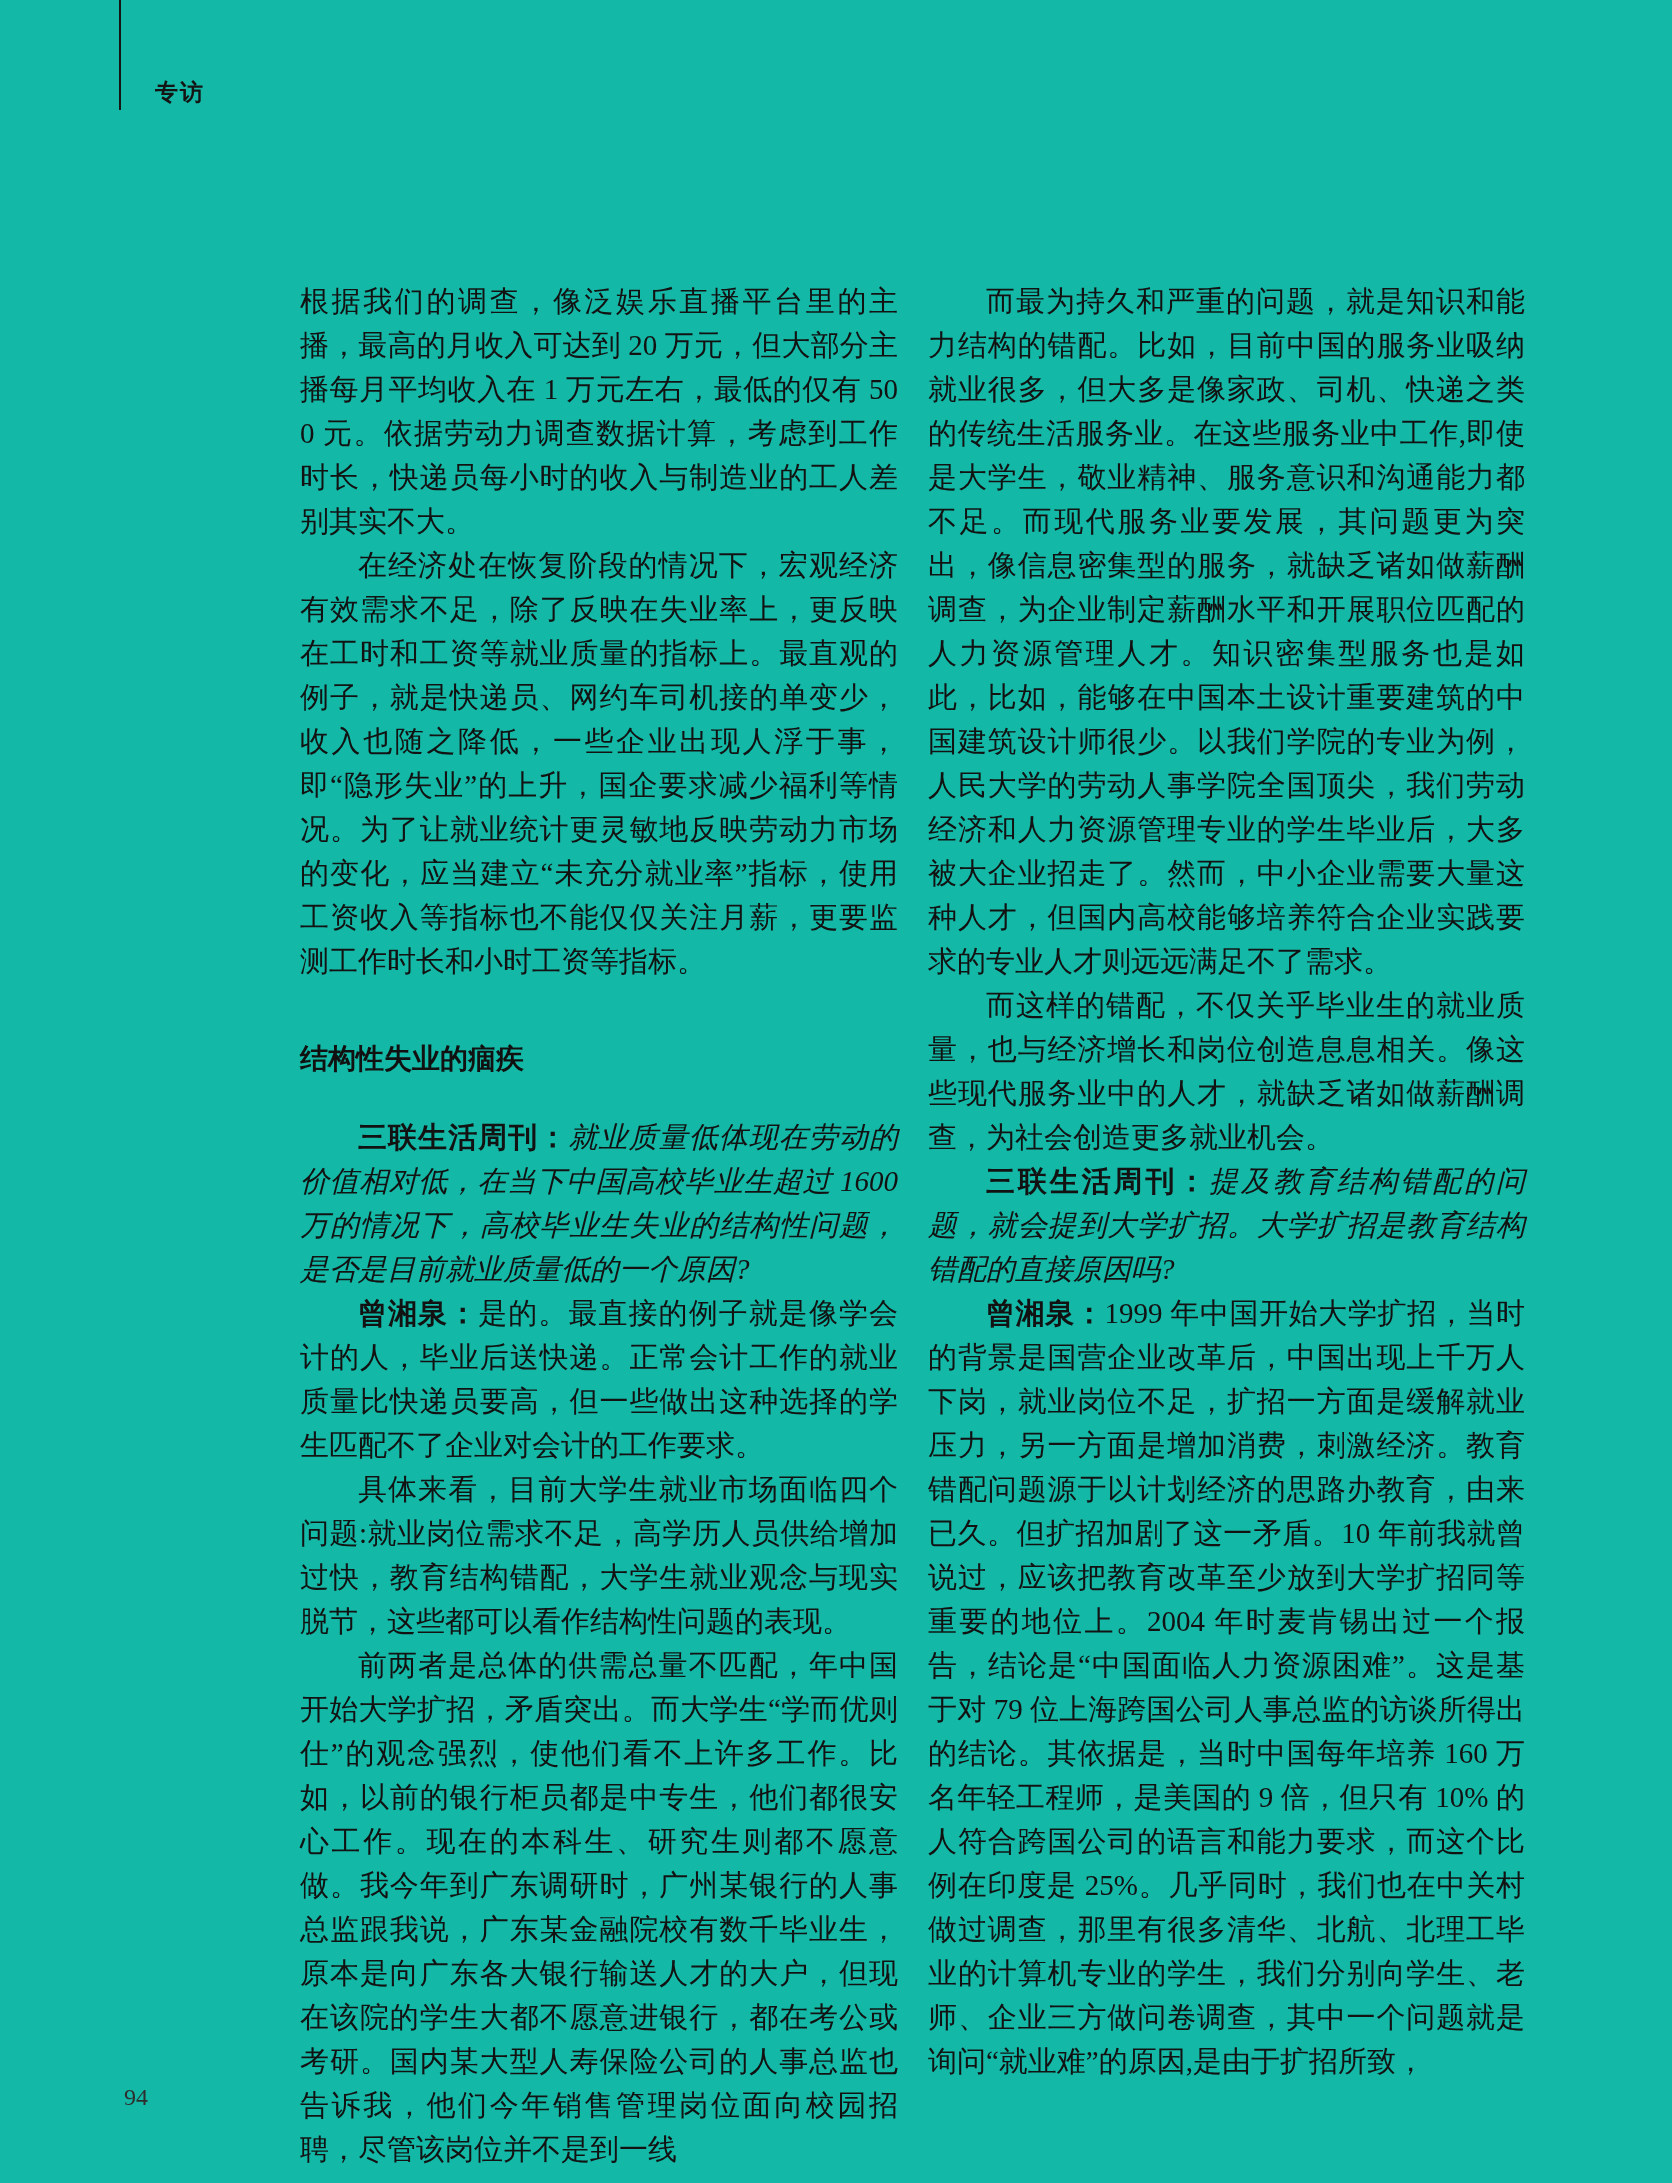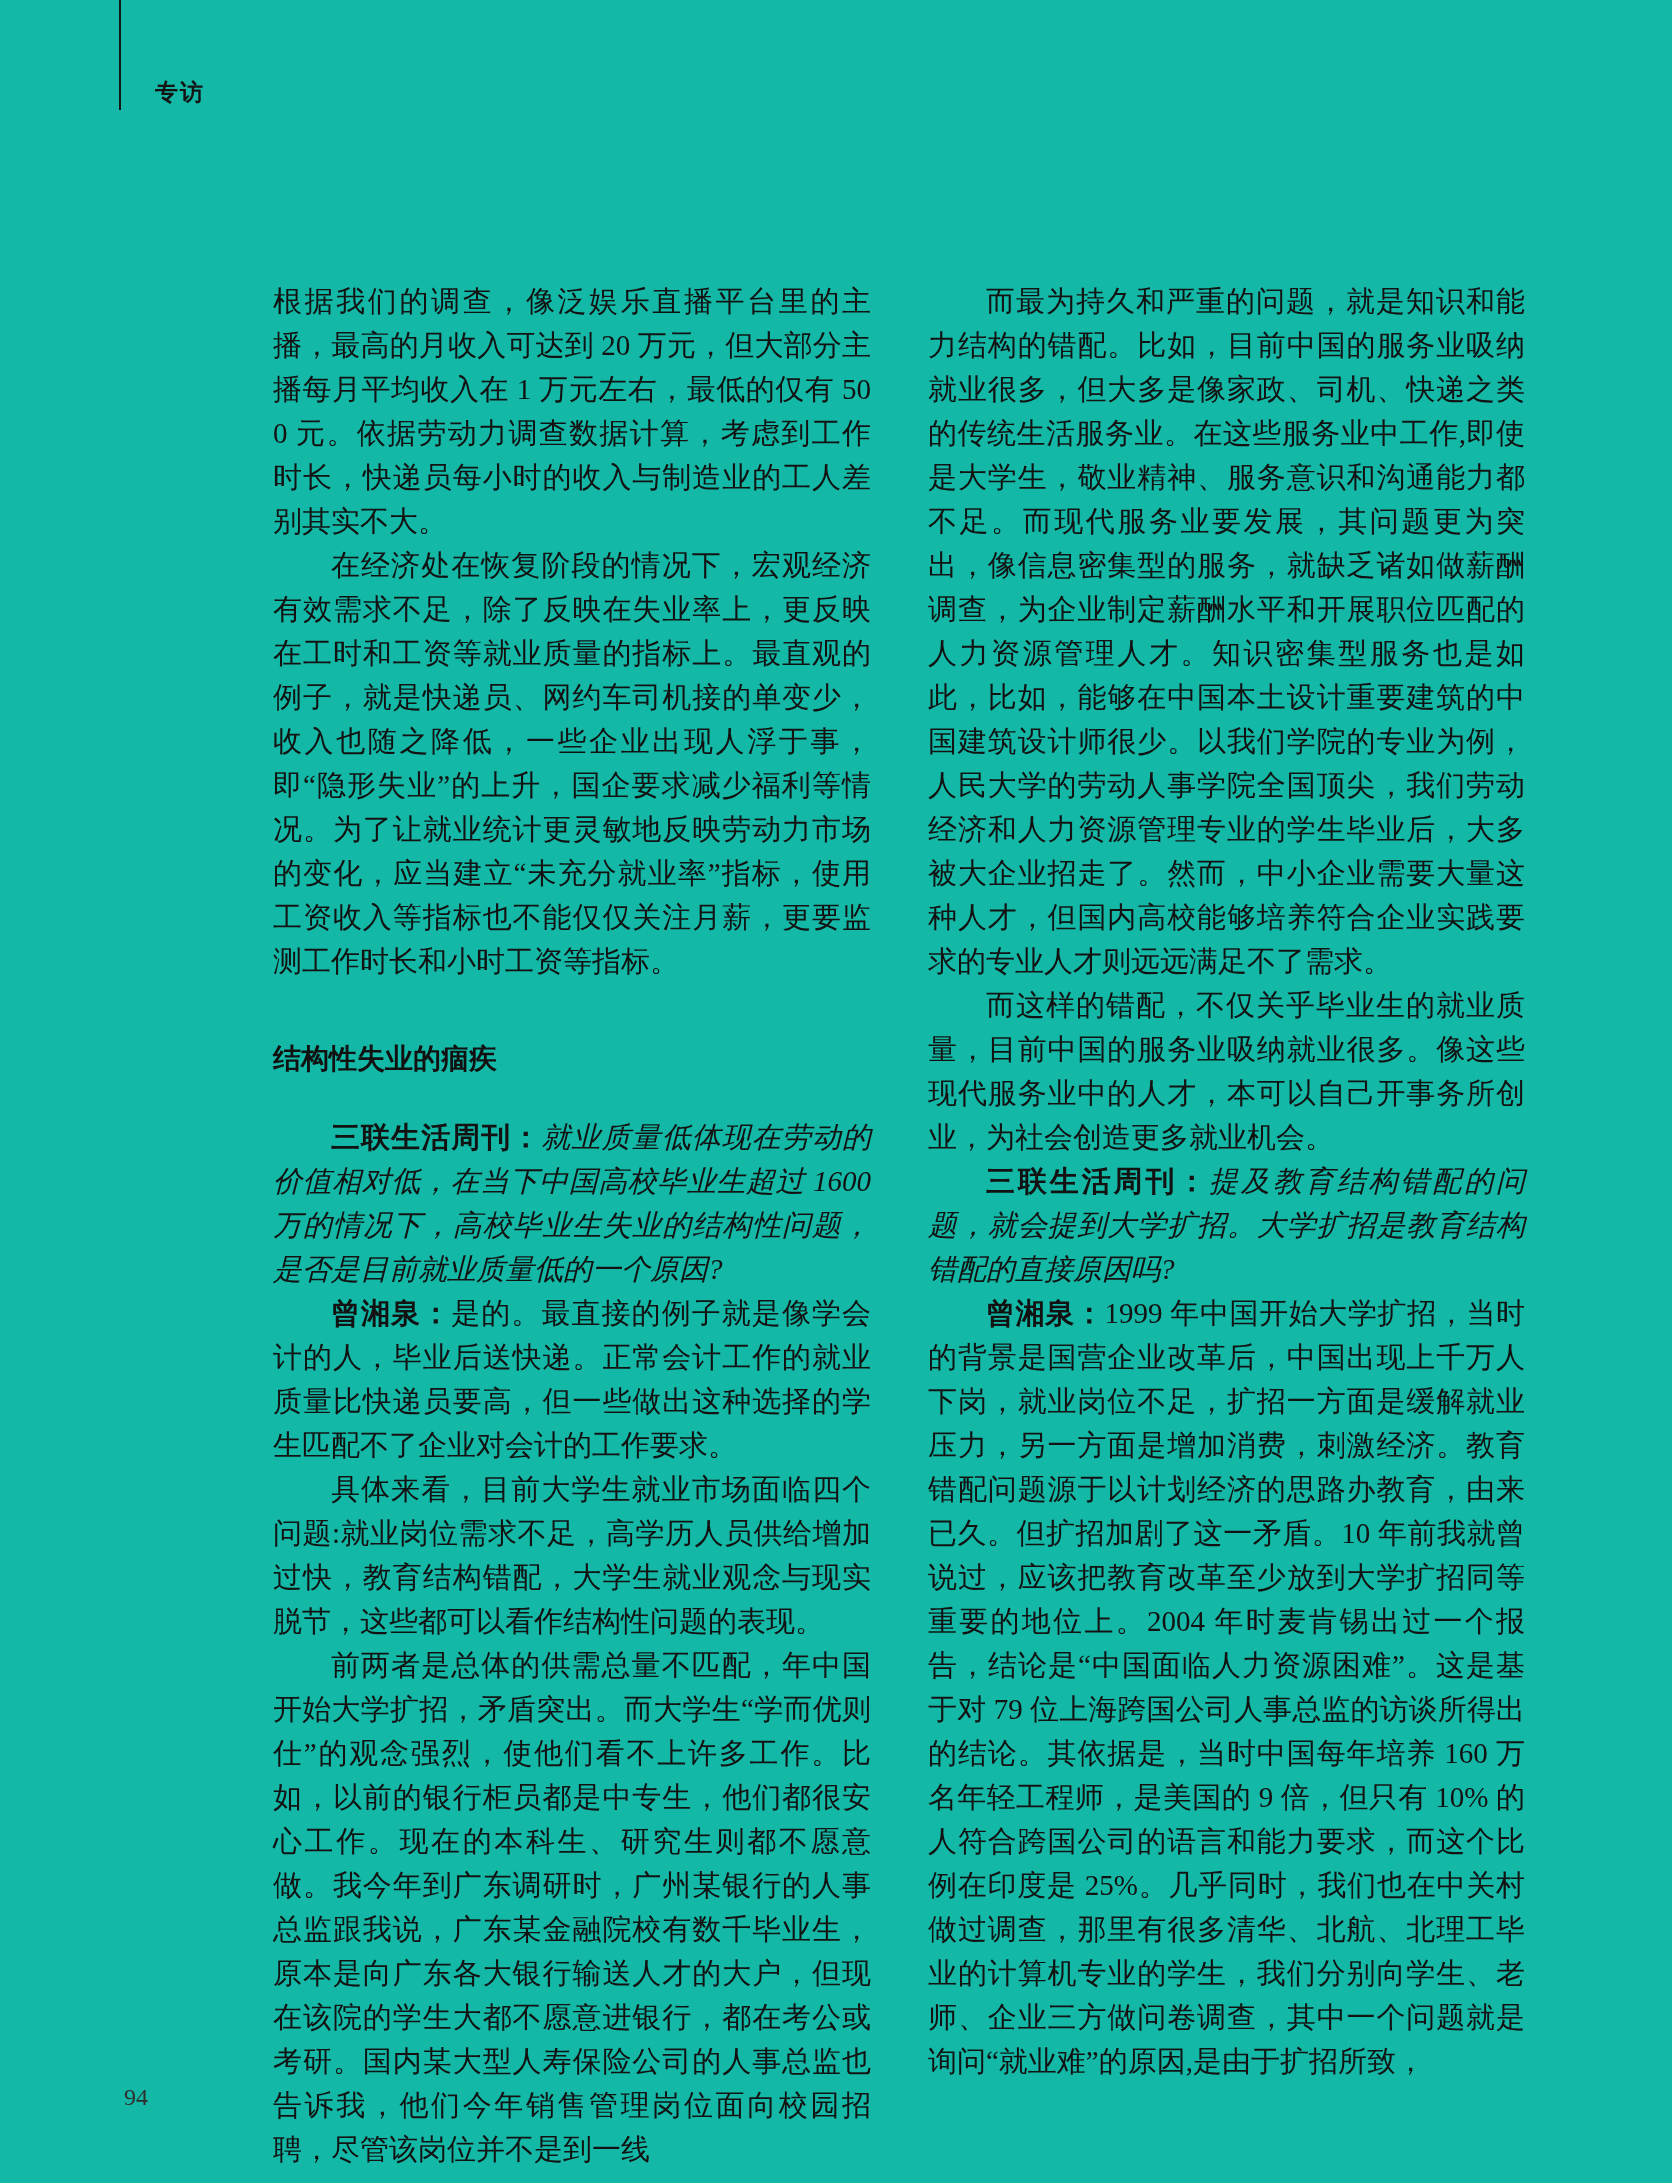--- a/index.html
+++ b/index.html
@@ -24,21 +24,21 @@
   }
 
   
   .col{
     position:absolute;top:279px;
     width:598px;
     font-size:29px;line-height:44px;
     text-align:justify;text-justify:inter-ideograph;
     word-break:break-all;
   }
-  .col-left{left:273px;}
+  .col-left{left:300px;}
   .col-right{left:928px;width:597px;}
 
   .para{margin:0;padding:0;}
   .para.indent{text-indent:2em;}
 
   .speaker{
     font-family:"Liberation Sans","DejaVu Sans",sans-serif;
     font-weight:700;font-style:normal;
   }
   .q-text{font-style:italic;}
@@ -73,21 +73,21 @@
     <p class="para indent"><span class="speaker">三联生活周刊：</span><span class="q-text">就业质量低体现在劳动的价值相对低，在当下中国高校毕业生超过 1600 万的情况下，高校毕业生失业的结构性问题，是否是目前就业质量低的一个原因?</span></p>
 
     <p class="para indent"><span class="speaker">曾湘泉：</span><span>是的。最直接的例子就是像学会计的人，毕业后送快递。正常会计工作的就业质量比快递员要高，但一些做出这种选择的学生匹配不了企业对会计的工作要求。</span></p>
 
     <p class="para indent">具体来看，目前大学生就业市场面临四个问题:就业岗位需求不足，高学历人员供给增加过快，教育结构错配，大学生就业观念与现实脱节，这些都可以看作结构性问题的表现。</p>
     <p class="para indent">前两者是总体的供需总量不匹配，年中国开始大学扩招，矛盾突出。而大学生“学而优则仕”的观念强烈，使他们看不上许多工作。比如，以前的银行柜员都是中专生，他们都很安心工作。现在的本科生、研究生则都不愿意做。我今年到广东调研时，广州某银行的人事总监跟我说，广东某金融院校有数千毕业生，原本是向广东各大银行输送人才的大户，但现在该院的学生大都不愿意进银行，都在考公或考研。国内某大型人寿保险公司的人事总监也告诉我，他们今年销售管理岗位面向校园招聘，尽管该岗位并不是到一线</p>
   </div>
 
   <div class="col col-right">
     <p class="para indent">而最为持久和严重的问题，就是知识和能力结构的错配。比如，目前中国的服务业吸纳就业很多，但大多是像家政、司机、快递之类的传统生活服务业。在这些服务业中工作,即使是大学生，敬业精神、服务意识和沟通能力都不足。而现代服务业要发展，其问题更为突出，像信息密集型的服务，就缺乏诸如做薪酬调查，为企业制定薪酬水平和开展职位匹配的人力资源管理人才。知识密集型服务也是如此，比如，能够在中国本土设计重要建筑的中国建筑设计师很少。以我们学院的专业为例，人民大学的劳动人事学院全国顶尖，我们劳动经济和人力资源管理专业的学生毕业后，大多被大企业招走了。然而，中小企业需要大量这种人才，但国内高校能够培养符合企业实践要求的专业人才则远远满足不了需求。</p>
-    <p class="para indent">而这样的错配，不仅关乎毕业生的就业质量，目前中国的服务业吸纳就业很多。像这些现代服务业中的人才，本可以自己开事务所创业，为社会创造更多就业机会。</p>
+    <p class="para indent">而这样的错配，不仅关乎毕业生的就业质量，也与经济增长和岗位创造息息相关。像这些现代服务业中的人才，就缺乏诸如做薪酬调查，为社会创造更多就业机会。</p>
 
     <p class="para indent"><span class="speaker">三联生活周刊：</span><span class="q-text">提及教育结构错配的问题，就会提到大学扩招。大学扩招是教育结构错配的直接原因吗?</span></p>
 
     <p class="para indent"><span class="speaker">曾湘泉：</span><span>1999 年中国开始大学扩招，当时的背景是国营企业改革后，中国出现上千万人下岗，就业岗位不足，扩招一方面是缓解就业压力，另一方面是增加消费，刺激经济。教育错配问题源于以计划经济的思路办教育，由来已久。但扩招加剧了这一矛盾。10 年前我就曾说过，应该把教育改革至少放到大学扩招同等重要的地位上。2004 年时麦肯锡出过一个报告，结论是“中国面临人力资源困难”。这是基于对 79 位上海跨国公司人事总监的访谈所得出的结论。其依据是，当时中国每年培养 160 万名年轻工程师，是美国的 9 倍，但只有 10% 的人符合跨国公司的语言和能力要求，而这个比例在印度是 25%。几乎同时，我们也在中关村做过调查，那里有很多清华、北航、北理工毕业的计算机专业的学生，我们分别向学生、老师、企业三方做问卷调查，其中一个问题就是询问“就业难”的原因,是由于扩招所致，</span></p>
   </div>
 
   <div class="page-number">94</div>
 
 </div>
 

